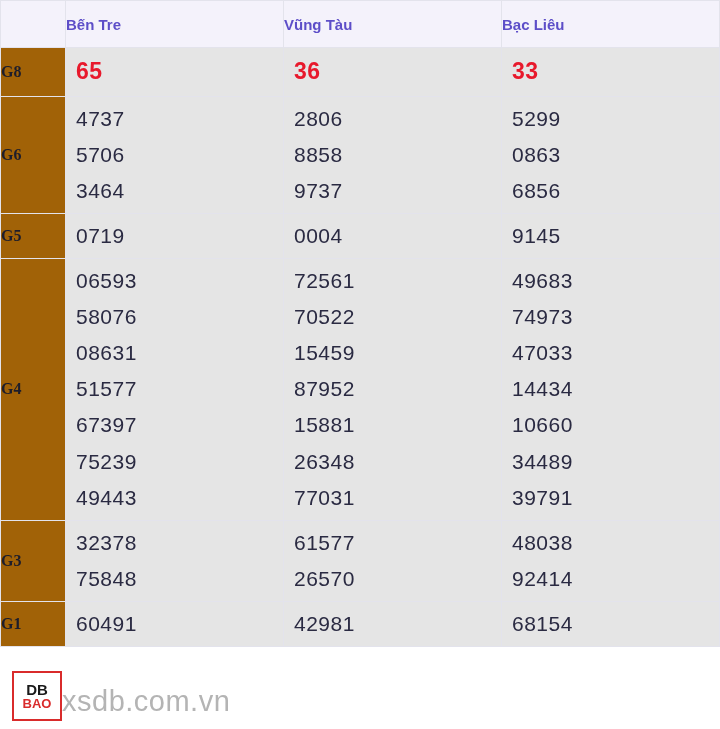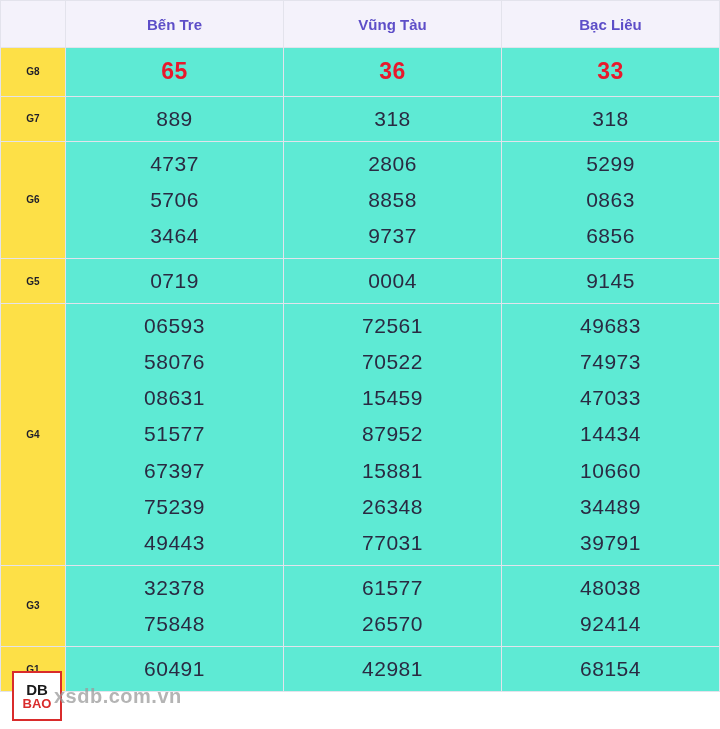--- a/index.html
+++ b/index.html
@@ -19,49 +19,50 @@
     height: 729px;
     box-sizing: border-box;
   }
   table.lottery {
     border-collapse: collapse;
     width: 720px;
     table-layout: fixed;
   }
   table.lottery th, table.lottery td {
     border: 1px solid #e3e3ec;
-    text-align: center;
+    text-align: left;
     vertical-align: middle;
   }
   thead th.prov {
     background: #f4f2fb;
     color: #5d4ec8;
     font-size: 15px;
     font-weight: bold;
     height: 46px;
     padding: 0;
   }
   thead th.corner {
     background: #f4f2fb;
     width: 64px;
     padding: 0;
   }
   td.glabel {
-    background: #fde047;
+    background: #a16207;
     color: #1d1d2b;
-    font-size: 10px;
+    font-size: 16px;
     font-weight: bold;
     width: 64px;
     padding: 0;
+    font-family: Liberation Serif, serif;
   }
   td.nums {
-    background: #5eead4;
+    background: #e5e5e5;
     color: #2a2a42;
     font-size: 21px;
-    padding: 4px 0;
+    padding: 4px 10px;
     line-height: 1.72;
     letter-spacing: 0.5px;
   }
   td.nums .n {
     display: block;
   }
   tr.g8 td.nums, tr.g8 td.glabel {
     height: 38px;
   }
   tr.g8 td.nums {
@@ -99,25 +100,25 @@
     font-size: 15px;
     font-weight: bold;
   }
   .wm-badge .b2 {
     color: #d92b2b;
     font-size: 13px;
     font-weight: bold;
   }
   .wm-text {
     position: absolute;
-    left: 48px;
+    left: 56px;
     top: 18px;
     color: #9b9b9b;
-    font-size: 20px;
-    font-weight: bold;
+    font-size: 29px;
+    font-weight: normal;
     opacity: 0.75;
     letter-spacing: 0.5px;
     white-space: nowrap;
   }
 </style>
 </head>
 <body>
 
 <div class="lottery-wrap">
 
@@ -138,32 +139,20 @@
             <span class="n">65</span>
           </td>
         <td class="nums">
             <span class="n">36</span>
           </td>
         <td class="nums">
             <span class="n">33</span>
           </td>
       </tr>
 
-      <tr class="g7">
-        <td class="glabel">G7</td>
-        <td class="nums">
-            <span class="n">889</span>
-          </td>
-        <td class="nums">
-            <span class="n">318</span>
-          </td>
-        <td class="nums">
-            <span class="n">318</span>
-          </td>
-      </tr>
 
       <tr class="g6">
         <td class="glabel">G6</td>
         <td class="nums">
           <span class="n">4737</span>
           <span class="n">5706</span>
           <span class="n">3464</span>
         </td>
         <td class="nums">
           <span class="n">2806</span>

